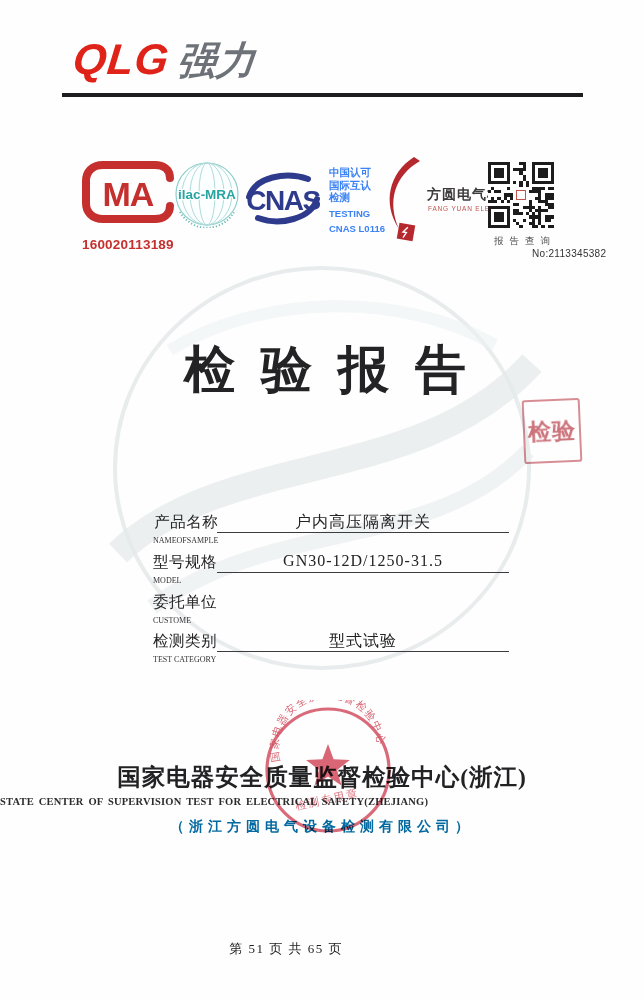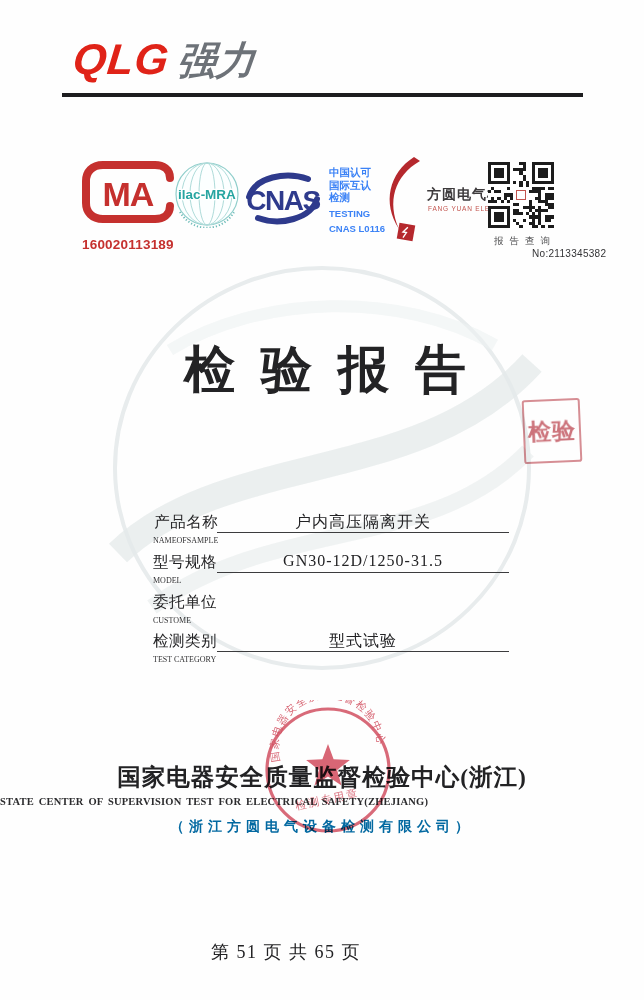--- a/index.html
+++ b/index.html
@@ -61,21 +61,21 @@
   .issuer-cn  { position:absolute; left:0; top:761px; width:644px; text-align:center; z-index:1;
                 font-size:23.5px; font-weight:bold; letter-spacing:1px; color:#222224; }
   .issuer-en  { position:absolute; left:0; top:796px; width:644px; z-index:1;
                 font-size:10.5px; font-weight:bold; letter-spacing:0.2px; word-spacing:2px; color:#2b2b2d; }
   .issuer-sub { position:absolute; left:0; top:818px; width:644px; text-align:center; z-index:1;
                 font-size:14px; font-weight:bold; letter-spacing:5px; color:#0369a1; }
   .seal { position:absolute; left:262px; top:700px; z-index:2; mix-blend-mode:multiply; opacity:.92; }
 
   
   .footer { position:absolute; left:0; top:940px; width:572px; text-align:center;
-            font-size:18px; color:#232325; letter-spacing:1.5px; }
+            font-size:13px; color:#232325; letter-spacing:1.5px; }
 
   svg text { font-family:"Liberation Sans","DejaVu Sans",sans-serif; }
 </style>
 </head>
 <body>
 
 <div class="page">
 
   <div class="brand">
     <span class="latin">QLG</span><span class="cjk">强力</span>

